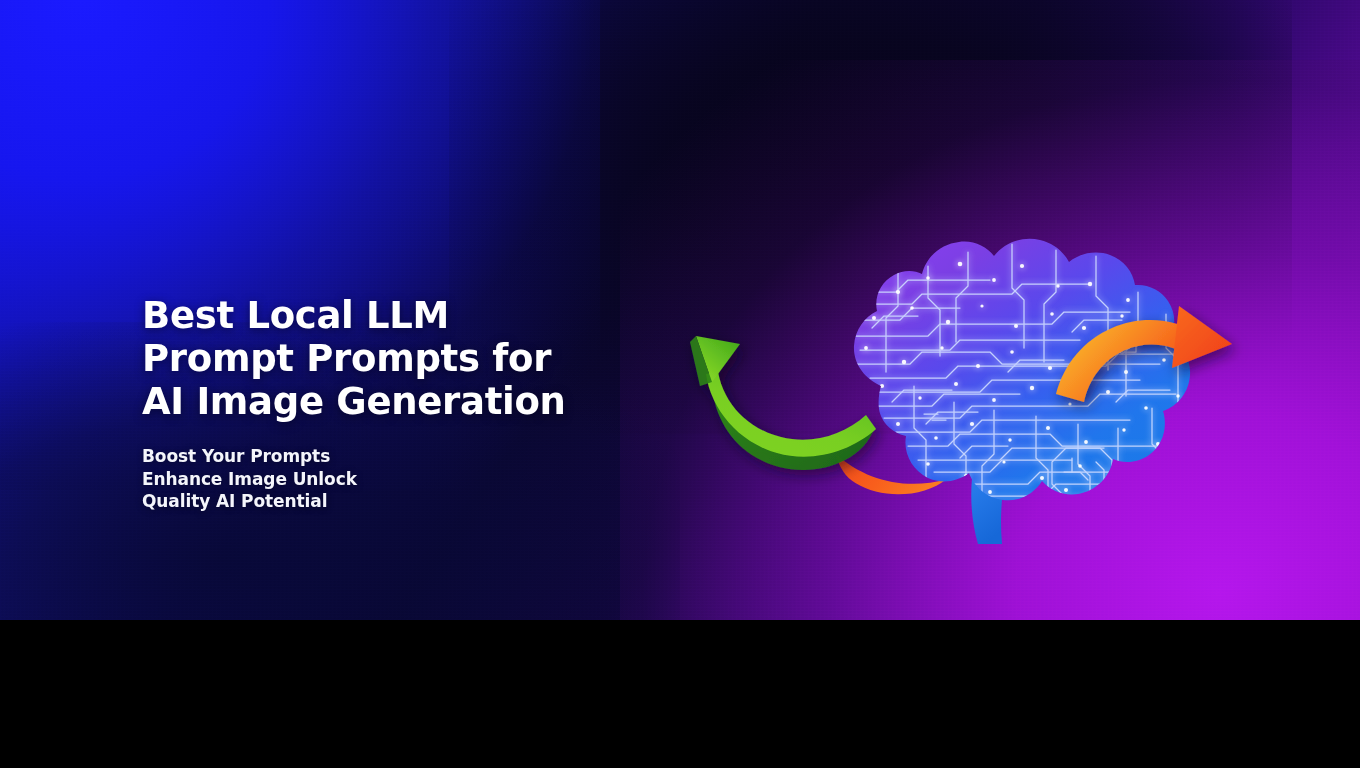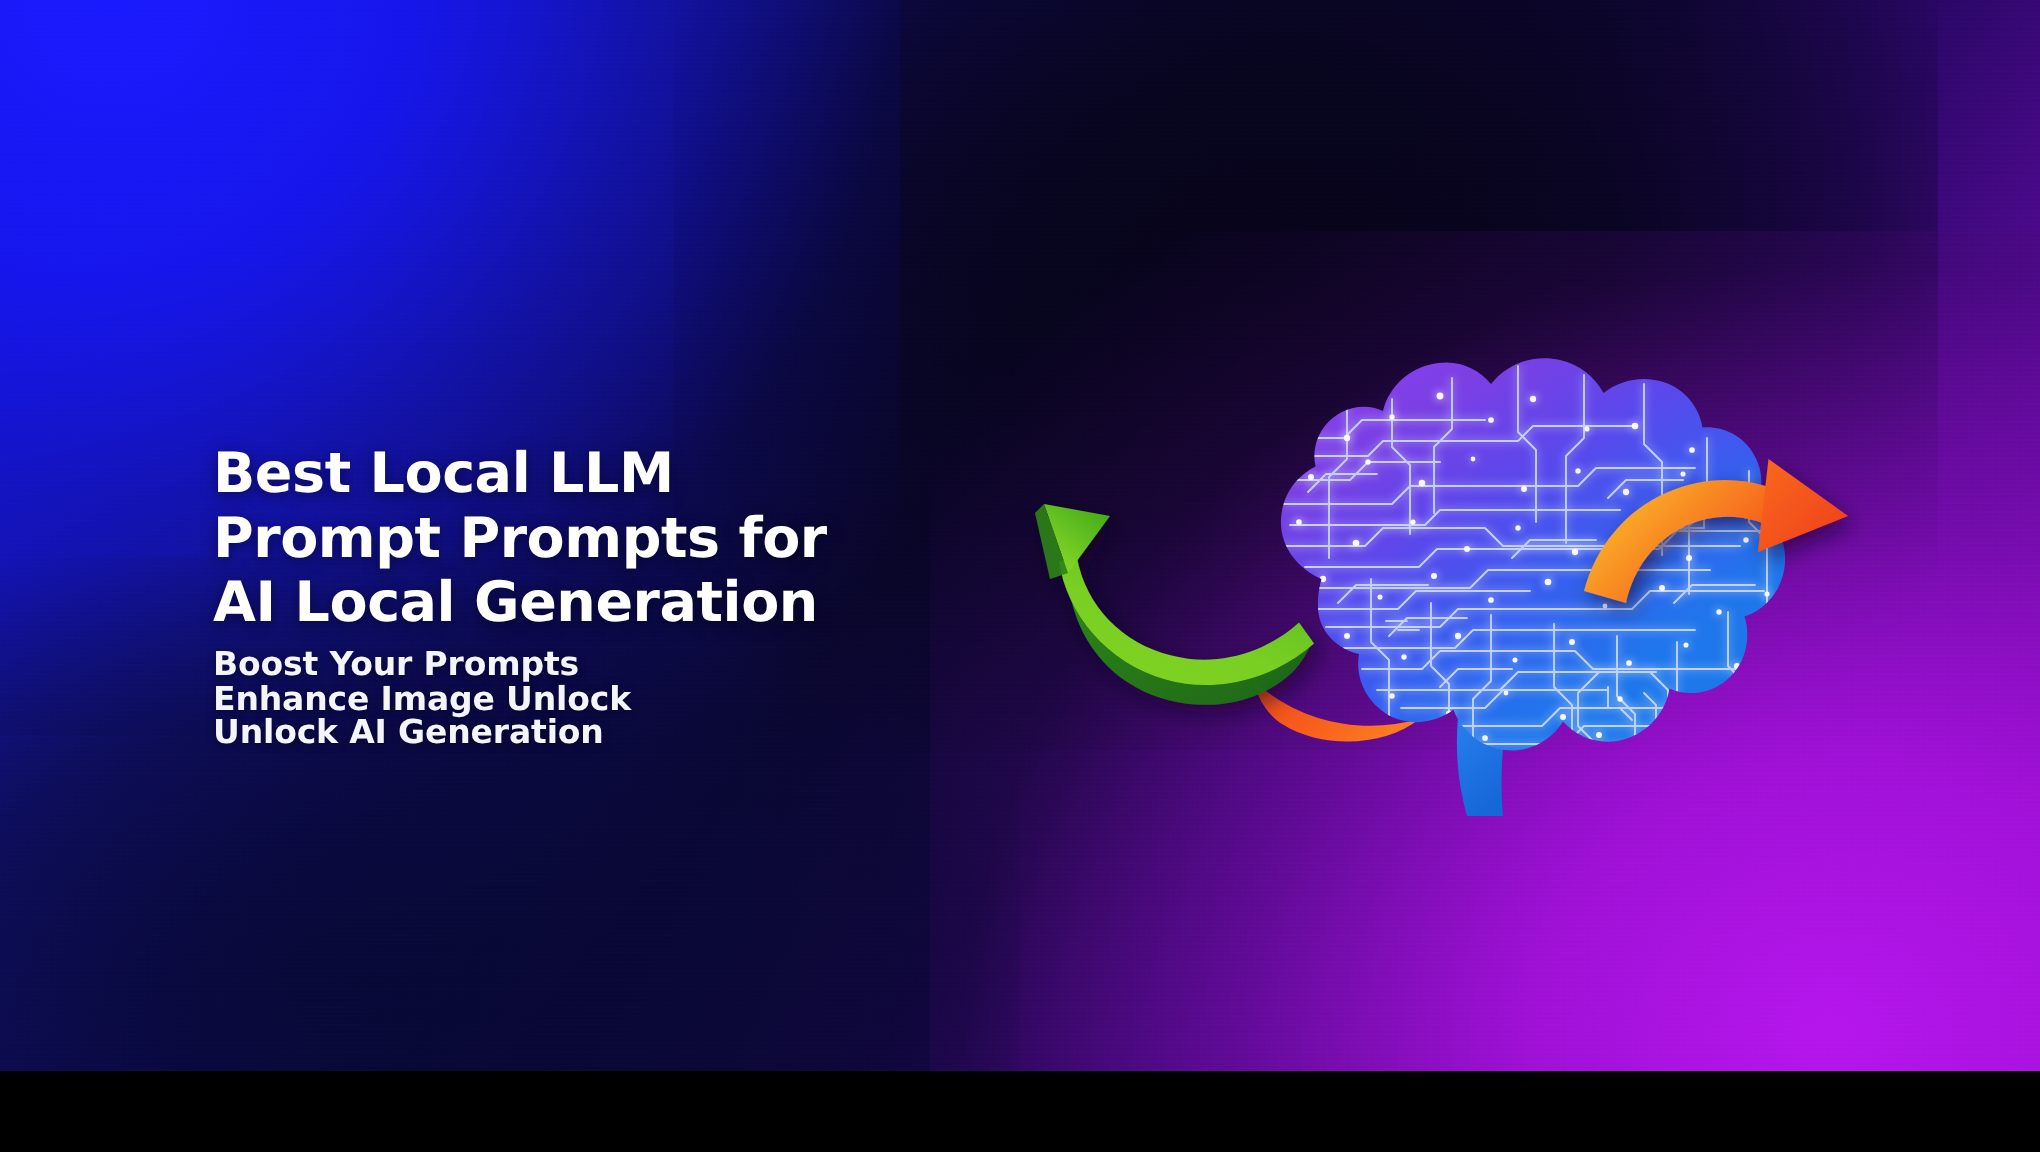--- a/index.html
+++ b/index.html
@@ -6,21 +6,21 @@
     margin: 0;
     padding: 0;
     background: #000;
   }
   body {
     font-family: "Liberation Sans", sans-serif;
   }
   #stage {
     position: relative;
     width: 1360px;
-    height: 714px;
+    height: 620px;
     overflow: hidden;
     background: #0a0626;
   }
   
   .bg-base {
     position: absolute;
     inset: 0;
     background: linear-gradient(125deg,
                 #1414ef 0%,
                 #1616e2 8%,
@@ -105,24 +105,24 @@
     color: #ffffff;
     font-family: "DejaVu Sans", sans-serif;
     font-size: 37px;
     font-weight: bold;
     line-height: 43px;
     letter-spacing: -0.3px;
     text-shadow: 0 2px 10px rgba(0,0,20,0.55);
   }
   .headline .hl-line { display: block; white-space: nowrap; }
   .subhead {
-    margin: 10px 0 0 0;
+    margin: 22px 0 0 0;
     color: #f4f5fb;
     font-family: "DejaVu Sans", sans-serif;
-    font-size: 22px;
+    font-size: 17px;
     font-weight: bold;
     line-height: 22.5px;
     letter-spacing: -0.1px;
     text-shadow: 0 1px 6px rgba(0,0,20,0.5);
   }
   .subhead .sh-line { display: block; white-space: nowrap; }
 
   
   .art {
     position: absolute;
@@ -142,26 +142,26 @@
   <div class="bg-dark-core"></div>
   <div class="bg-blue-glow"></div>
   <div class="bg-magenta-glow"></div>
   <div class="bg-dark-left"></div>
   <div class="bg-grain"></div>
 
   <div class="copy">
     <h1 class="headline">
       <span class="hl-line">Best Local LLM</span>
       <span class="hl-line">Prompt Prompts for</span>
-      <span class="hl-line">AI Local Generation</span>
+      <span class="hl-line">AI Image Generation</span>
     </h1>
     <p class="subhead">
       <span class="sh-line">Boost Your Prompts</span>
       <span class="sh-line">Enhance Image Unlock</span>
-      <span class="sh-line">Unlock AI Generation</span>
+      <span class="sh-line">Quality AI Potential</span>
     </p>
   </div>
 
   <div class="art">
     <svg viewBox="0 0 620 400" xmlns="http://www.w3.org/2000/svg">
       <defs>
         <linearGradient id="gBrain" x1="0.08" y1="0.02" x2="0.82" y2="0.95">
           <stop offset="0%" stop-color="#8a3ff0"></stop>
           <stop offset="18%" stop-color="#7b3fe4"></stop>
           <stop offset="40%" stop-color="#5a48ec"></stop>

